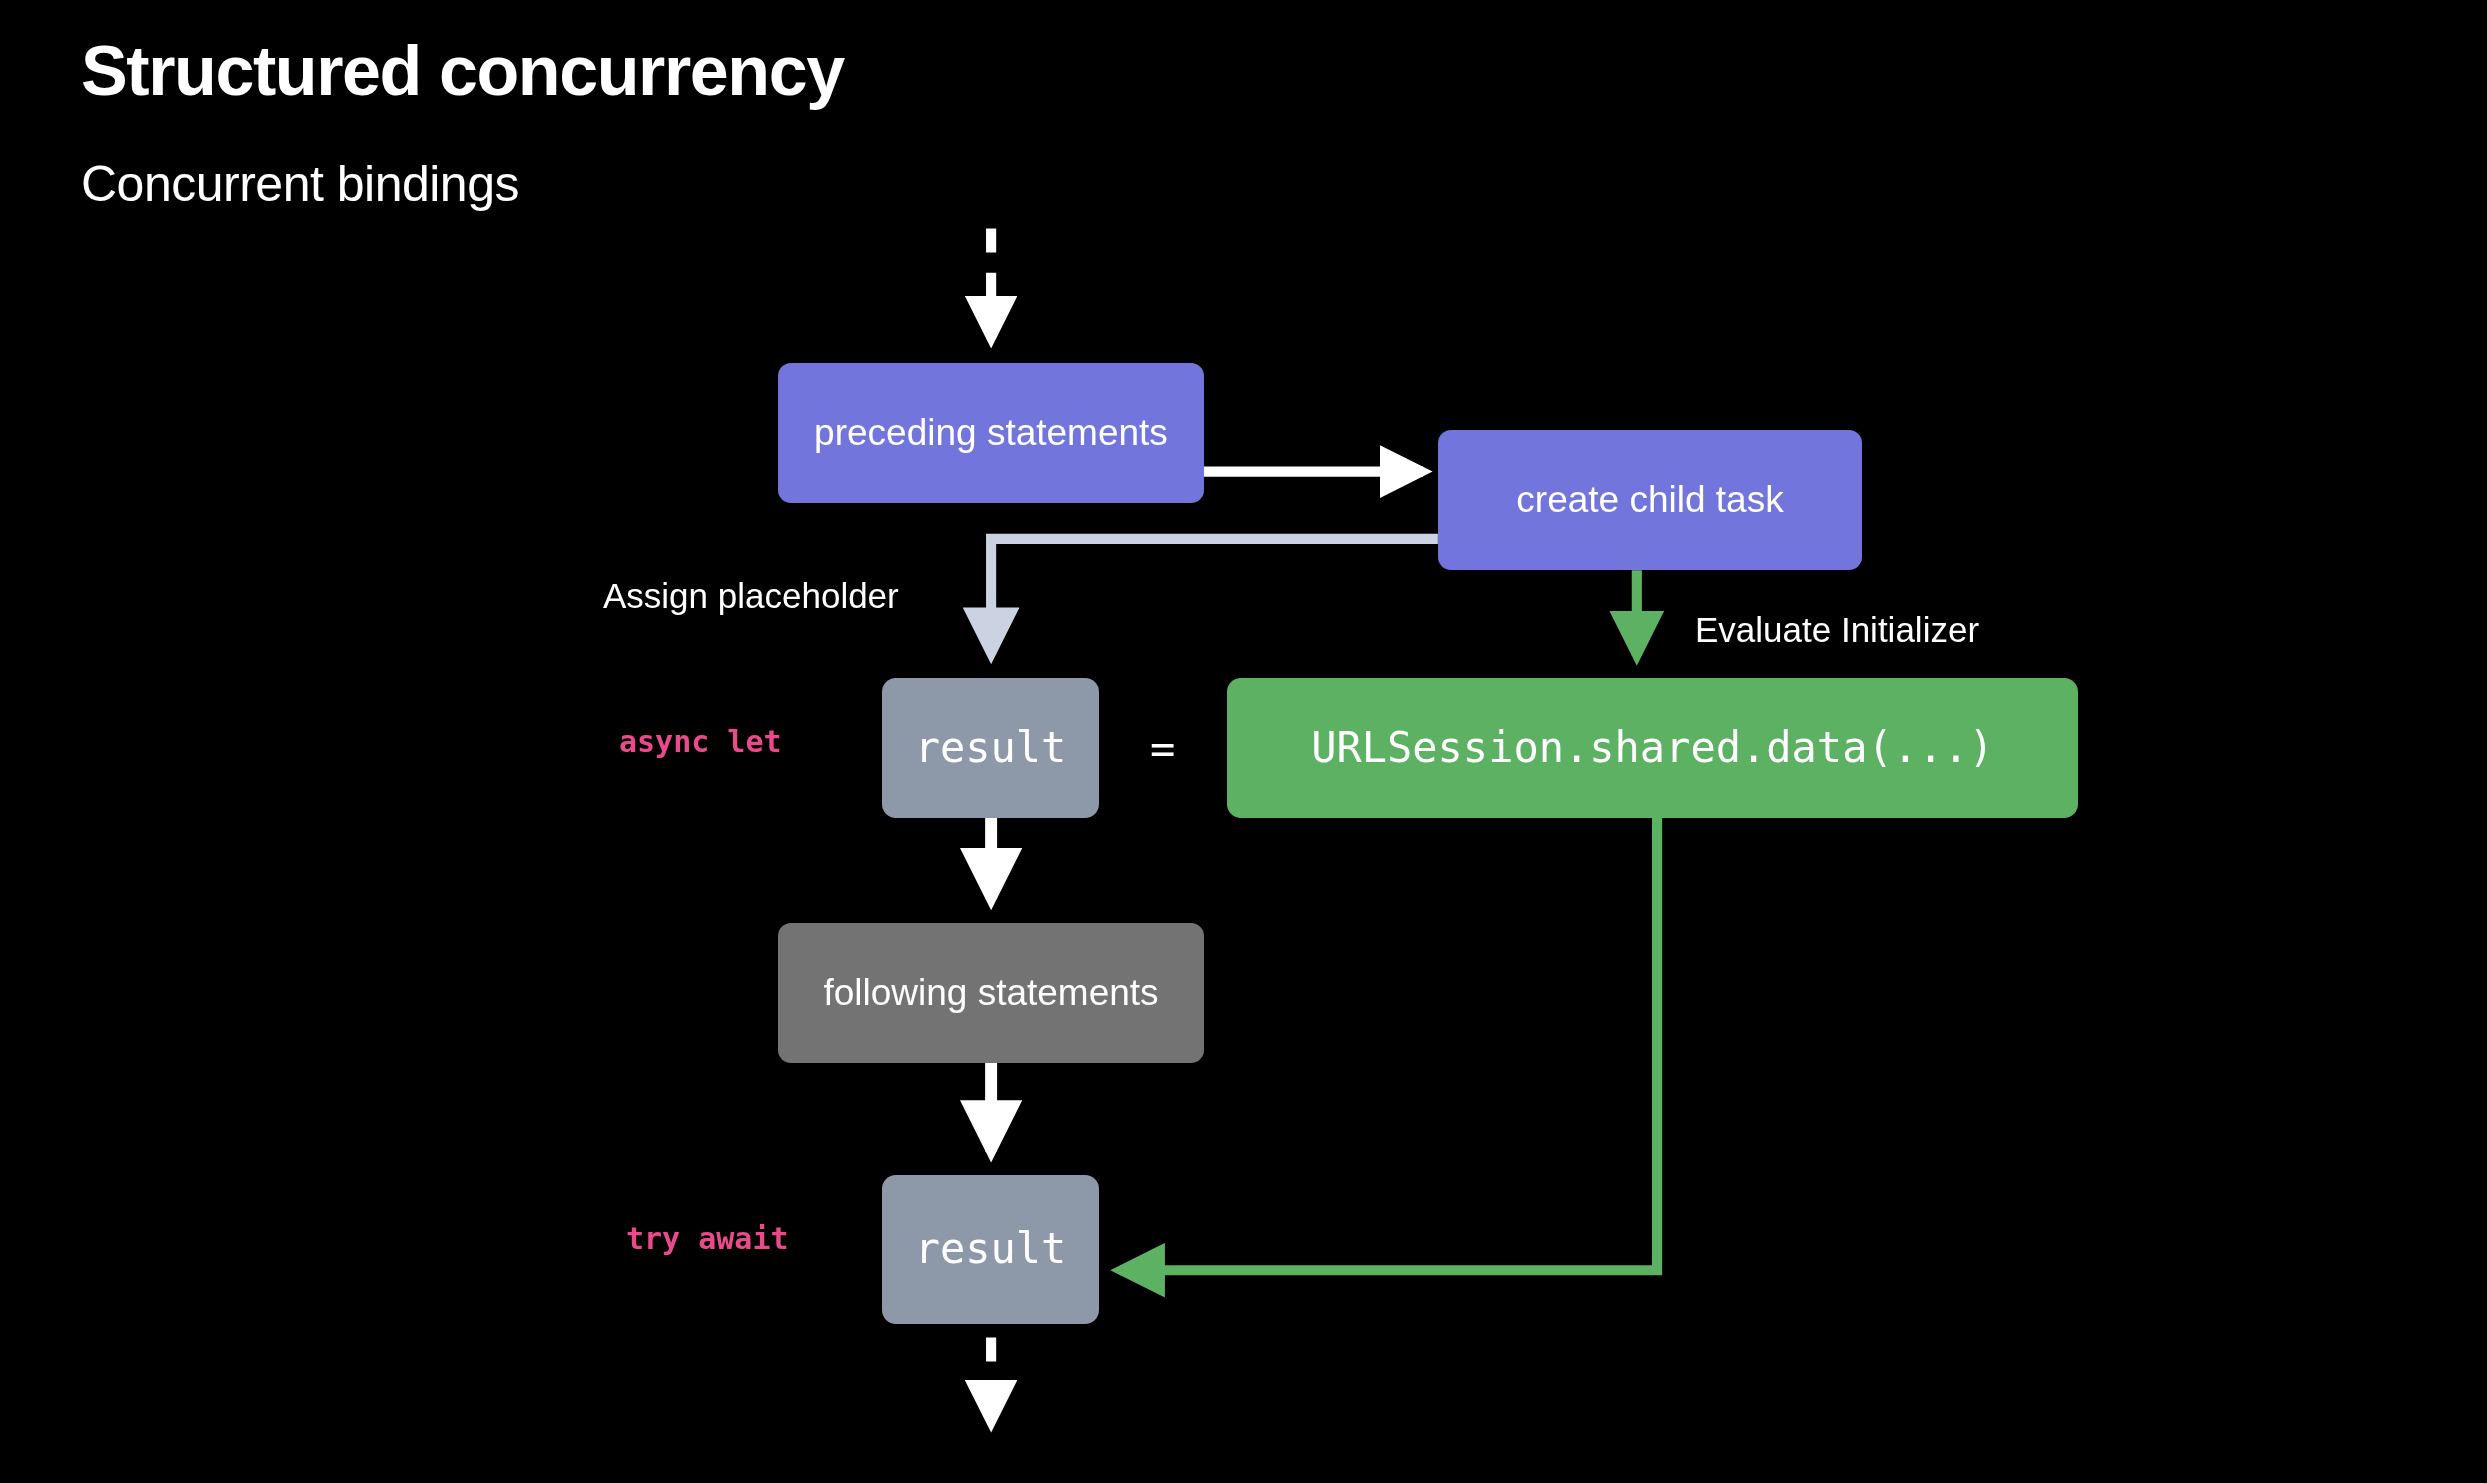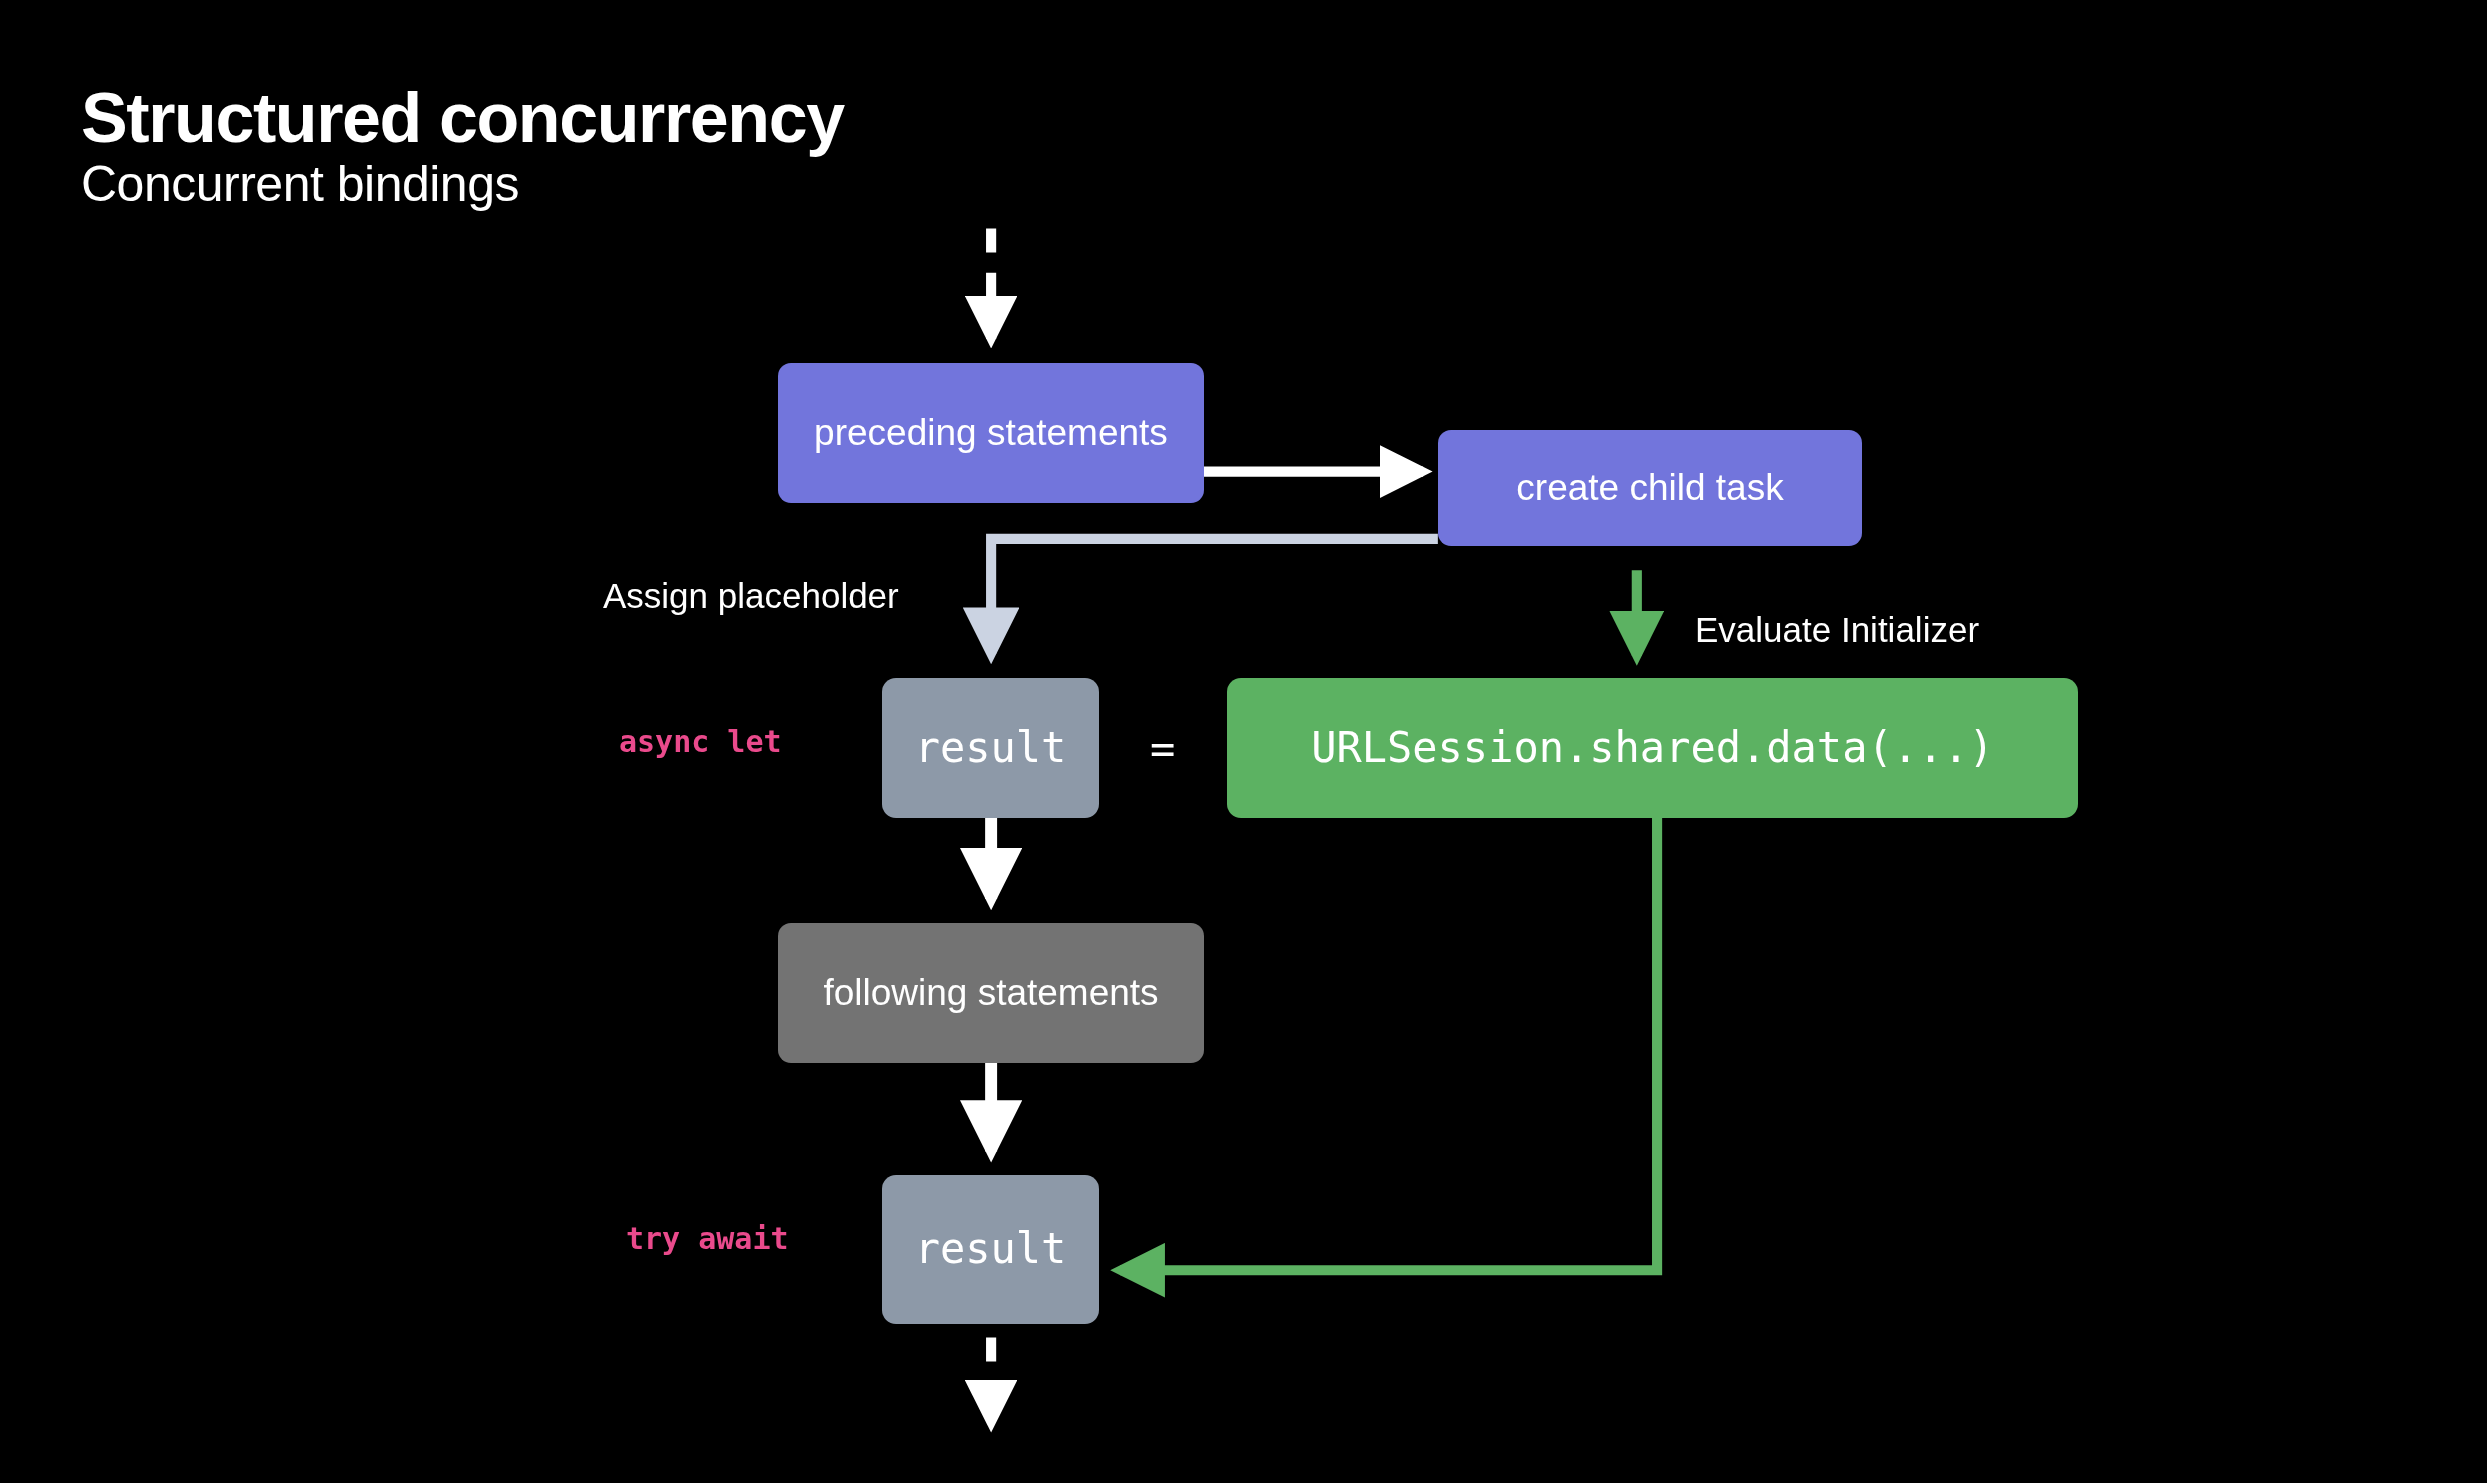--- a/index.html
+++ b/index.html
@@ -25,21 +25,20 @@
   
   #title {
     position: absolute;
     left: 81px;
     top: 31px;
     font-size: 70px;
     font-weight: bold;
     color: #ffffff;
     letter-spacing: -1.4px;
     white-space: nowrap;
-    margin-top: 47px;
   }
   #subtitle {
     position: absolute;
     left: 81px;
     top: 155px;
     font-size: 50px;
     font-weight: normal;
     color: #ffffff;
     letter-spacing: -0.5px;
     white-space: nowrap;
@@ -59,21 +58,21 @@
   }
   .node.sans  { font-family: "Liberation Sans", sans-serif; font-size: 37px; }
   .node.mono  { font-family: "DejaVu Sans Mono", "Liberation Mono", monospace; font-size: 42px; border-radius: 14px; }
 
   #node-preceding {
     left: 778px; top: 363px; width: 426px; height: 140px;
     background: #7275DC;
     text-align: right;
   }
   #node-createtask {
-    left: 1438px; top: 430px; width: 424px; height: 116px;
+    left: 1438px; top: 430px; width: 424px; height: 140px;
     background: #7275DC;
   }
   #node-result-top {
     left: 882px; top: 678px; width: 217px; height: 140px;
     background: #8D99A8;
   }
   #node-initializer {
     left: 1227px; top: 678px; width: 851px; height: 140px;
     background: #5CB262;
   }

